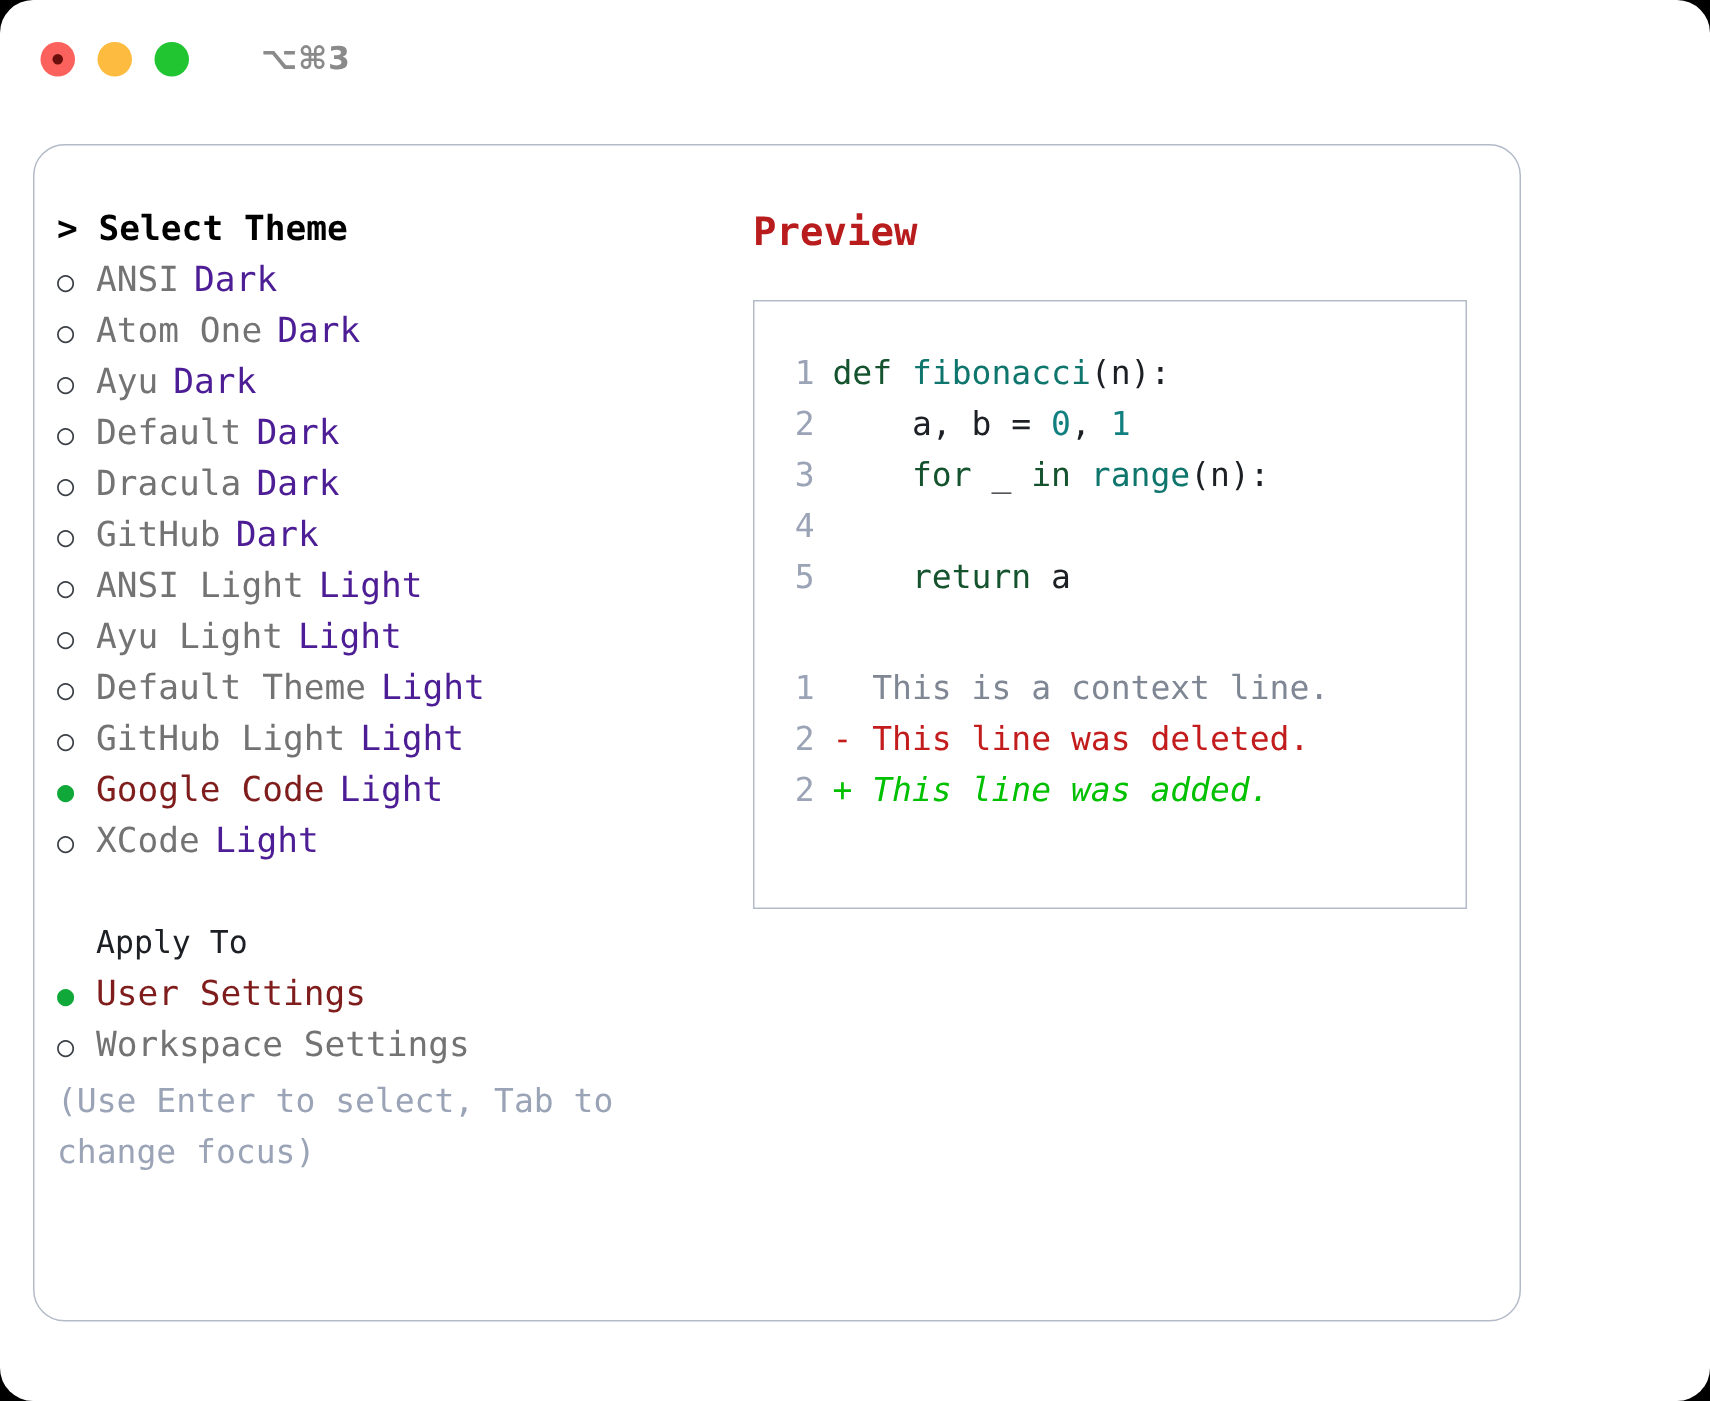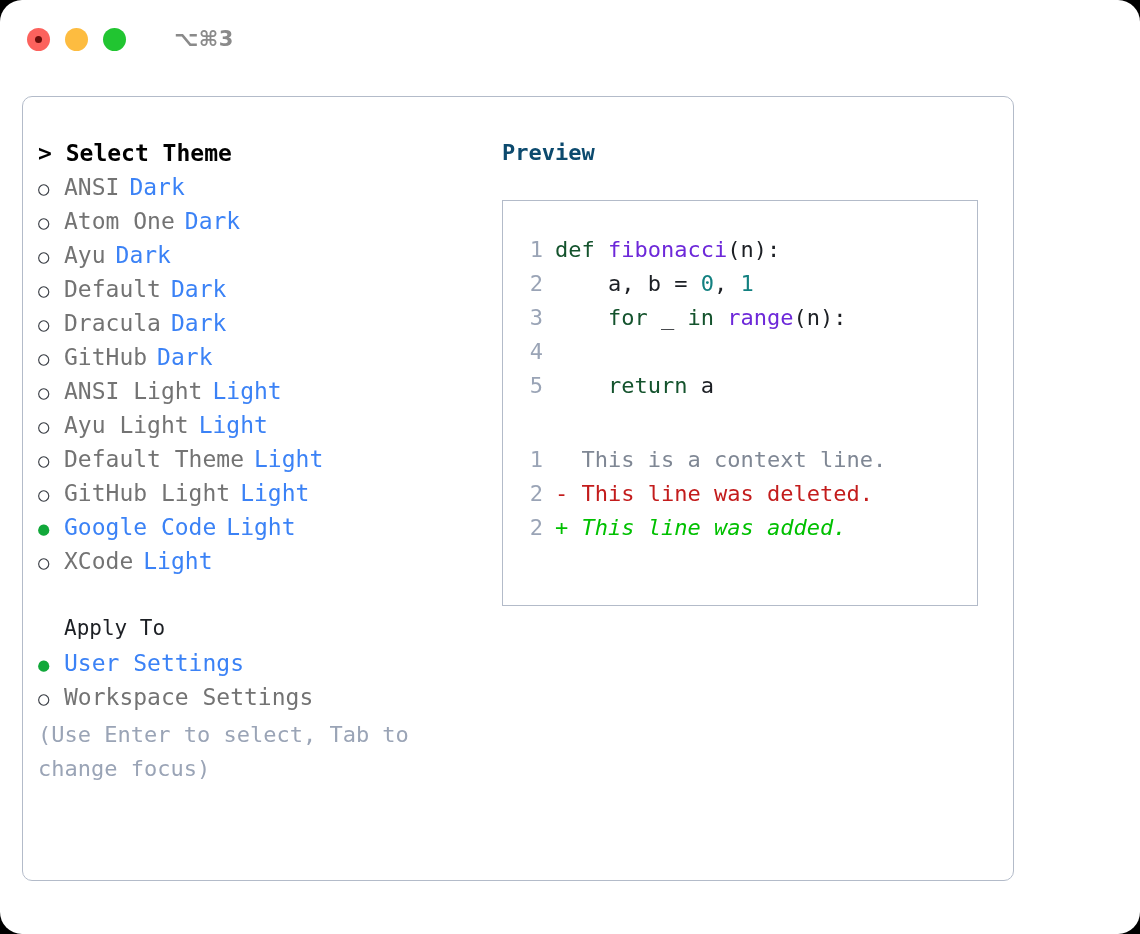--- a/index.html
+++ b/index.html
@@ -65,21 +65,21 @@
   }
 
   
   #window {
     position: absolute;
     left: 22px;
     top: 96px;
     width: 992px;
     height: 785px;
     border: 1.6px solid #b3bbc9;
-    border-radius: 10px;
+    border-radius: 21px;
     background: #ffffff;
   }
 
   
   #left-col {
     position: absolute;
     left: 15px;
     top: 43px;
     width: 450px;
   }
@@ -105,24 +105,24 @@
   .marker {
     display: inline-block;
     width: 26px;
     flex: none;
     color: #3b3f46;
     font-size: 19px;
   }
   .marker-filled { color: #11a83a; font-size: 19px; }
 
   .theme-name { color: #737373; }
-  .theme-name.selected { color: #3b82f6; }
+  .theme-name.selected { color: #7f1d1d; }
 
   .badge {
-    color: #3b82f6;
+    color: #4c1d95;
     margin-left: 10px;
   }
 
   .apply-title {
     font-size: 21px;
     color: #1c1f24;
     height: 34px;
     display: flex;
     align-items: baseline;
     padding-left: 26px;
@@ -141,23 +141,23 @@
 
   
   #right-col {
     position: absolute;
     left: 479px;
     top: 43px;
     width: 490px;
   }
 
   #preview-title {
-    font-size: 22px;
+    font-size: 26px;
     font-weight: bold;
-    color: #0c4a6e;
+    color: #b91c1c;
     height: 34px;
   }
 
   #preview-box {
     margin-top: 26px;
     width: 476px;
     height: 406px;
     border: 1.6px solid #b3bbc9;
     background: #ffffff;
     padding: 36px 0 0 0;
@@ -175,21 +175,21 @@
     width: 52px;
     flex: none;
     text-align: right;
     padding-right: 12px;
     color: #9aa4b6;
   }
 
   .code-text { color: #1c1f24; }
 
   .tok-kw   { color: #14532d; }
-  .tok-fn   { color: #6d28d9; }
+  .tok-fn   { color: #0f766e; }
   .tok-num  { color: #128080; }
   .tok-plain{ color: #1c1f24; }
 
   .diff-gap { height: 40px; }
 
   .diff-context { color: #7f8794; }
   .diff-del     { color: #c31c1c; }
   .diff-add     { color: #00c000; font-style: italic; }
 </style>
 </head>

